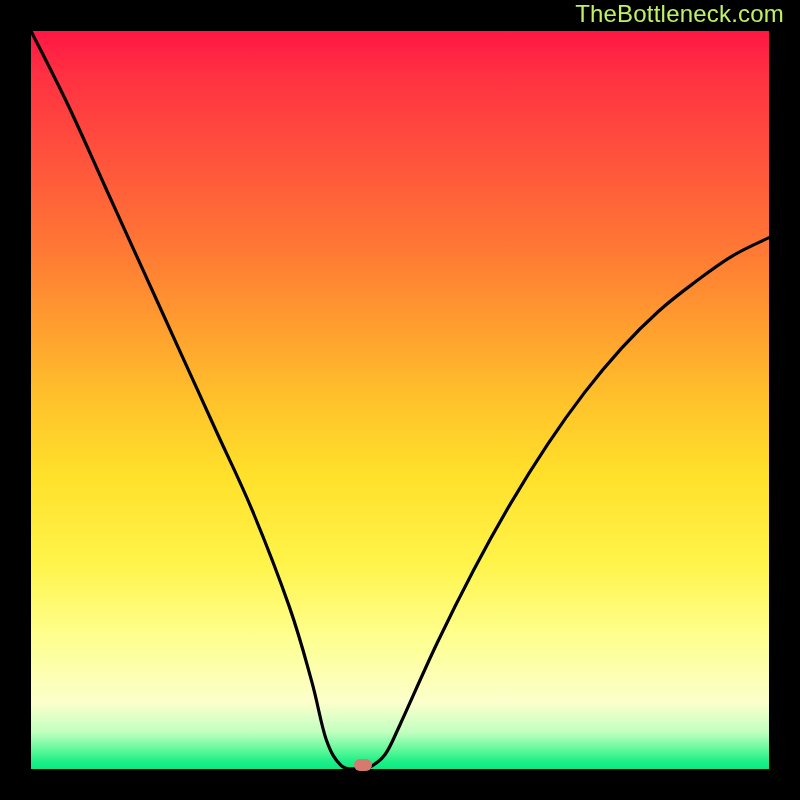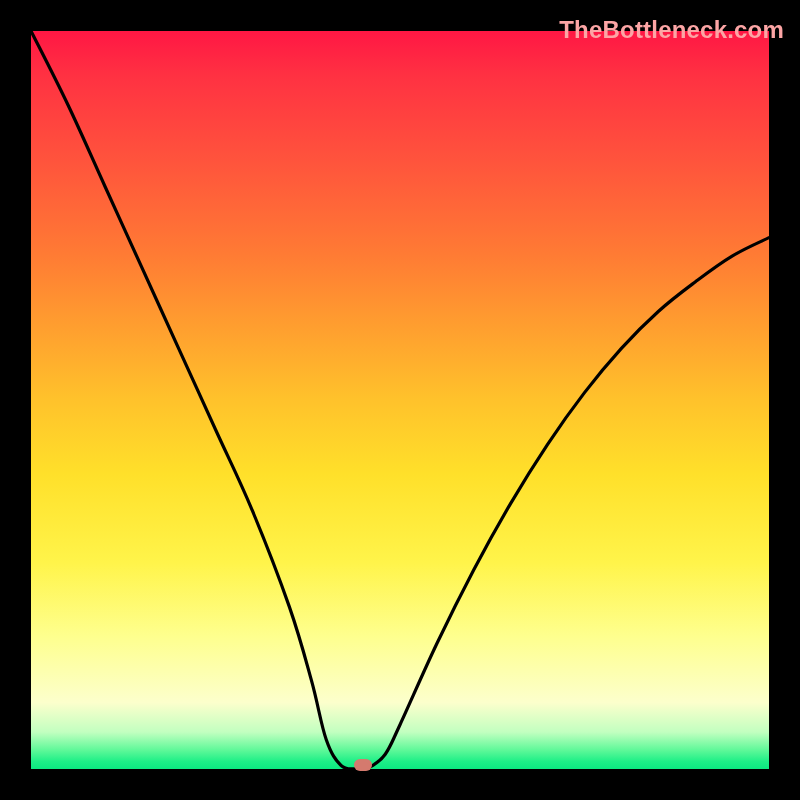--- a/index.html
+++ b/index.html
@@ -6,25 +6,25 @@
   body {
     width: 800px;
     height: 800px;
     background: #000;
     position: relative;
     font-family: Arial, sans-serif;
     overflow: hidden;
   }
   .watermark {
     position: absolute;
-    top: 16px;
+    top: 0;
     right: 16px;
-    color: #fca5a5;
+    color: #bef264;
     font-size: 24px;
-    font-weight: 700;
+    font-weight: 400;
     z-index: 5;
     letter-spacing: 0.2px;
   }
   .plot-area {
     position: absolute;
     left: 31px;
     top: 31px;
     width: 738px;
     height: 738px;
     background: linear-gradient(to bottom,

